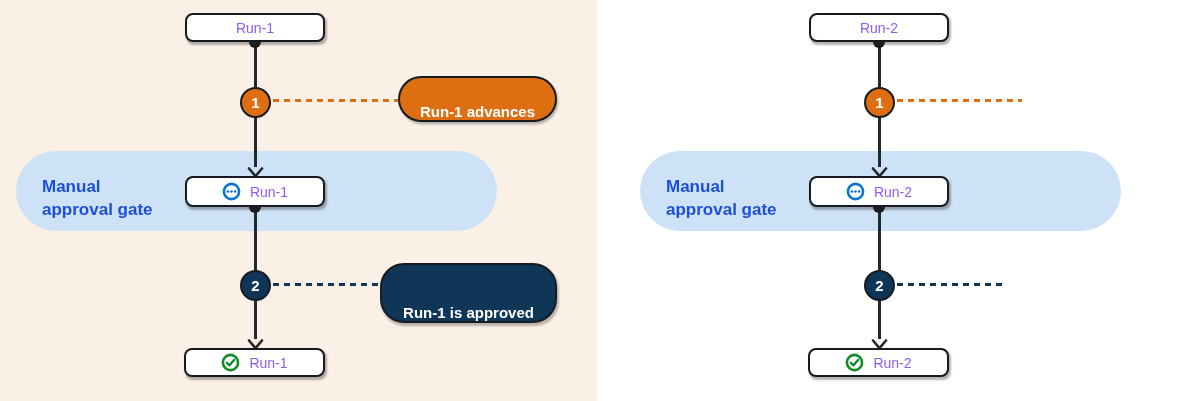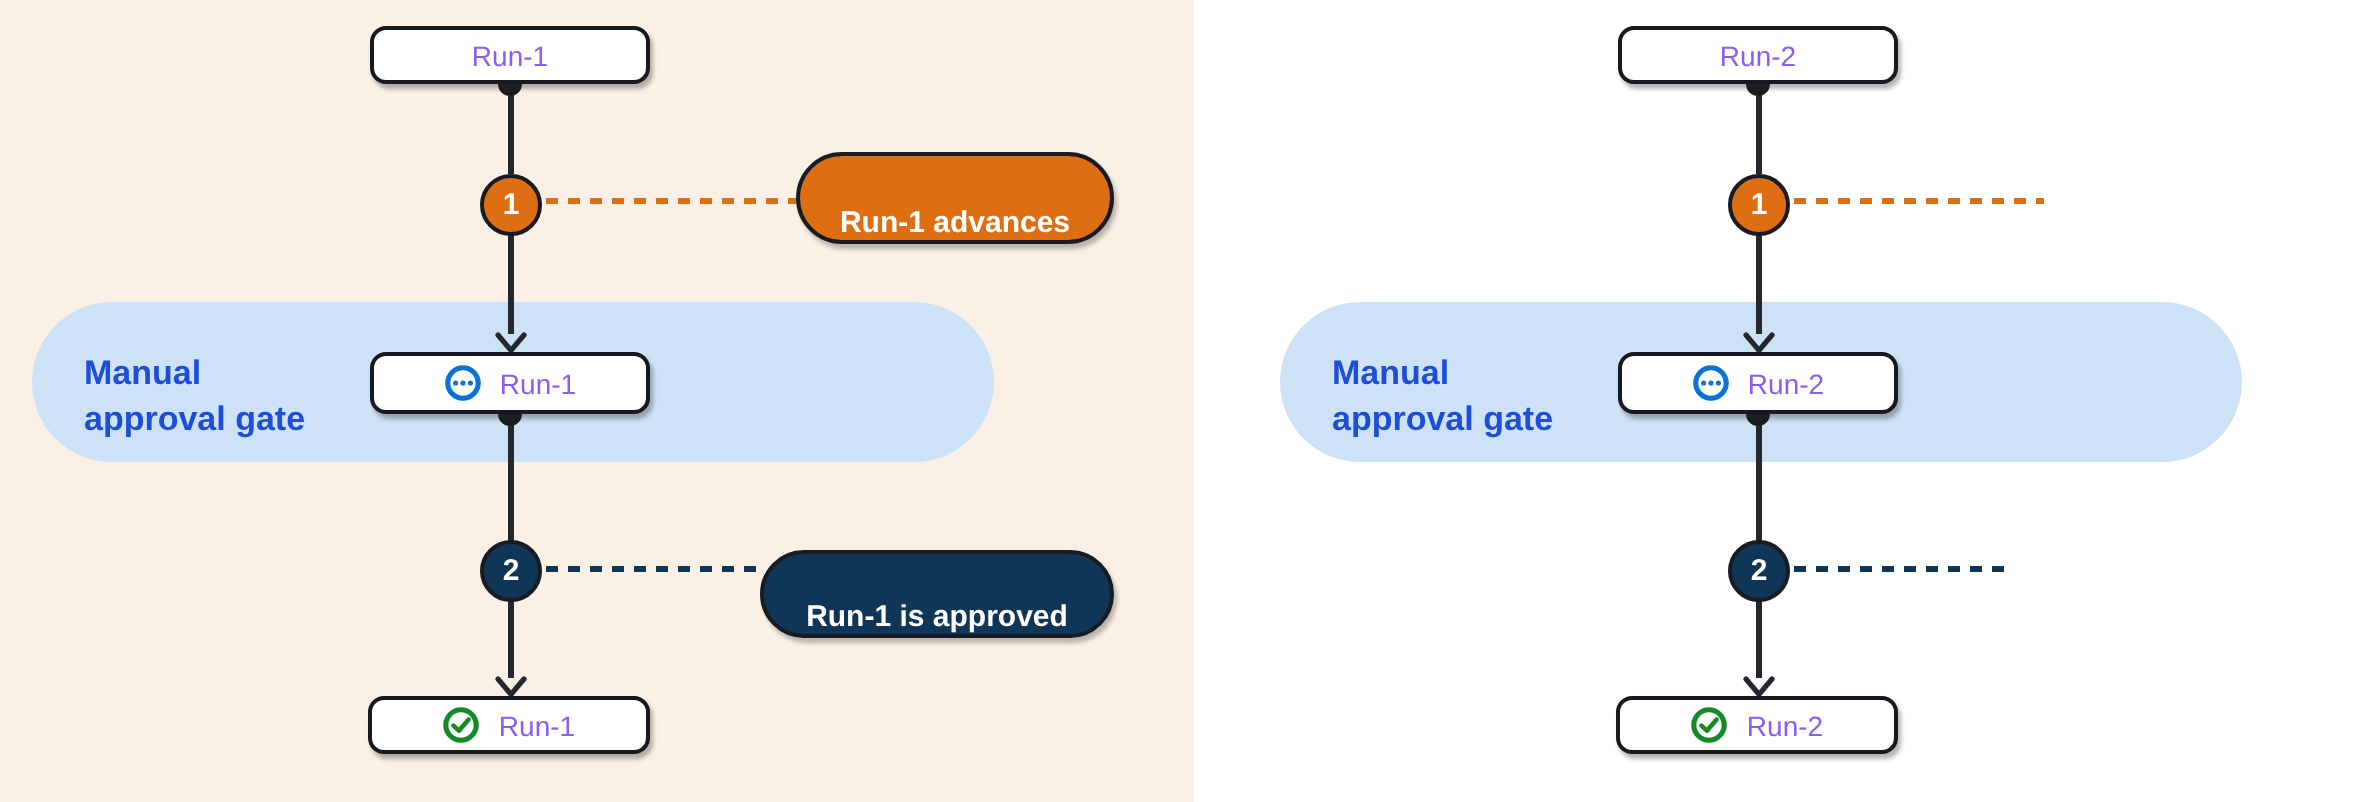--- a/index.html
+++ b/index.html
@@ -70,21 +70,21 @@
     background:repeating-linear-gradient(90deg,#0f3557 0 6px,transparent 6px 11px);
   }
 
   .pill{
     position:absolute;border:2.5px solid #171b22;border-radius:24px;
     display:flex;align-items:flex-end;justify-content:center;
     color:#ffffff;font-size:15px;font-weight:bold;
     box-shadow:1.5px 2.5px 2px rgba(40,40,40,.3);box-sizing:border-box;
   }
   .pill-orange{left:calc(var(--ox) + 398px);top:76px;width:159px;height:46px;background:#de6e12;}
-  .pill-navy{left:calc(var(--ox) + 380px);top:275px;width:177px;height:44px;background:#0f3557;}
+  .pill-navy{left:calc(var(--ox) + 380px);top:263px;width:177px;height:60px;background:#0f3557;}
 
   .node-icon{display:flex;align-items:center;}
 </style>
 </head>
 <body>
 
 <div id="canvas">
   <div class="bg bg-left"></div>
   <div class="bg bg-right"></div>
 

